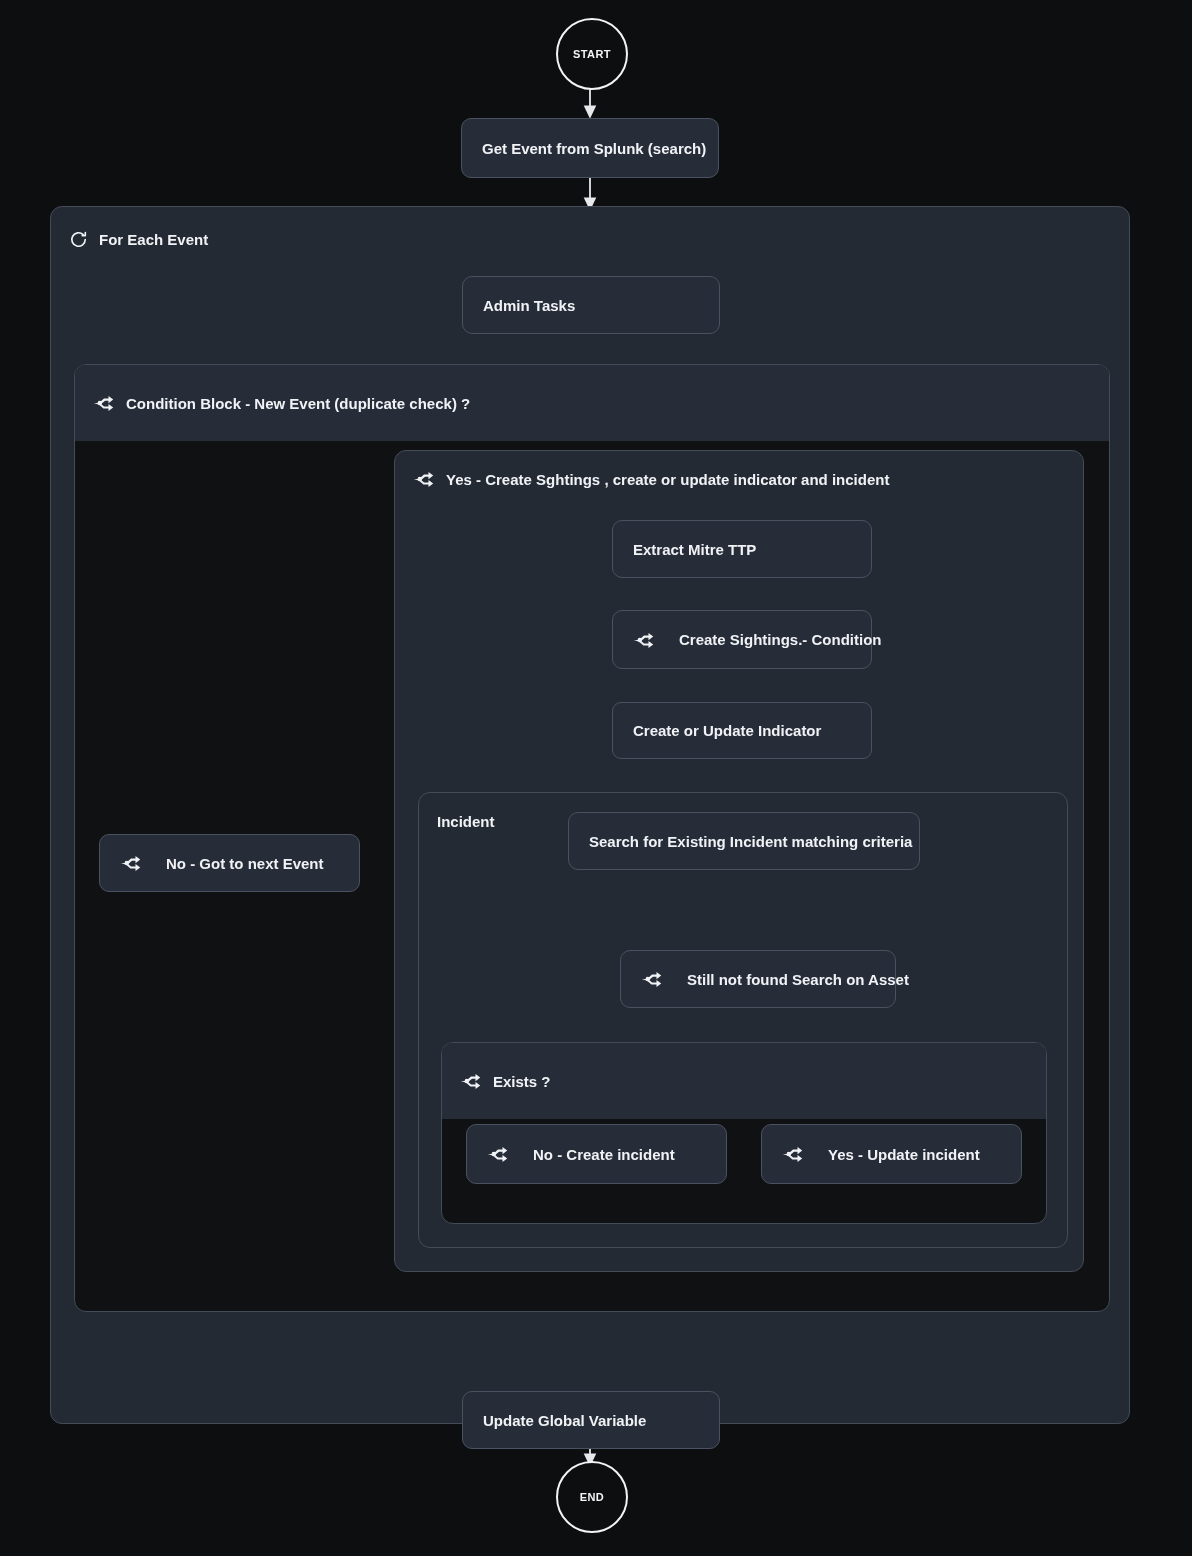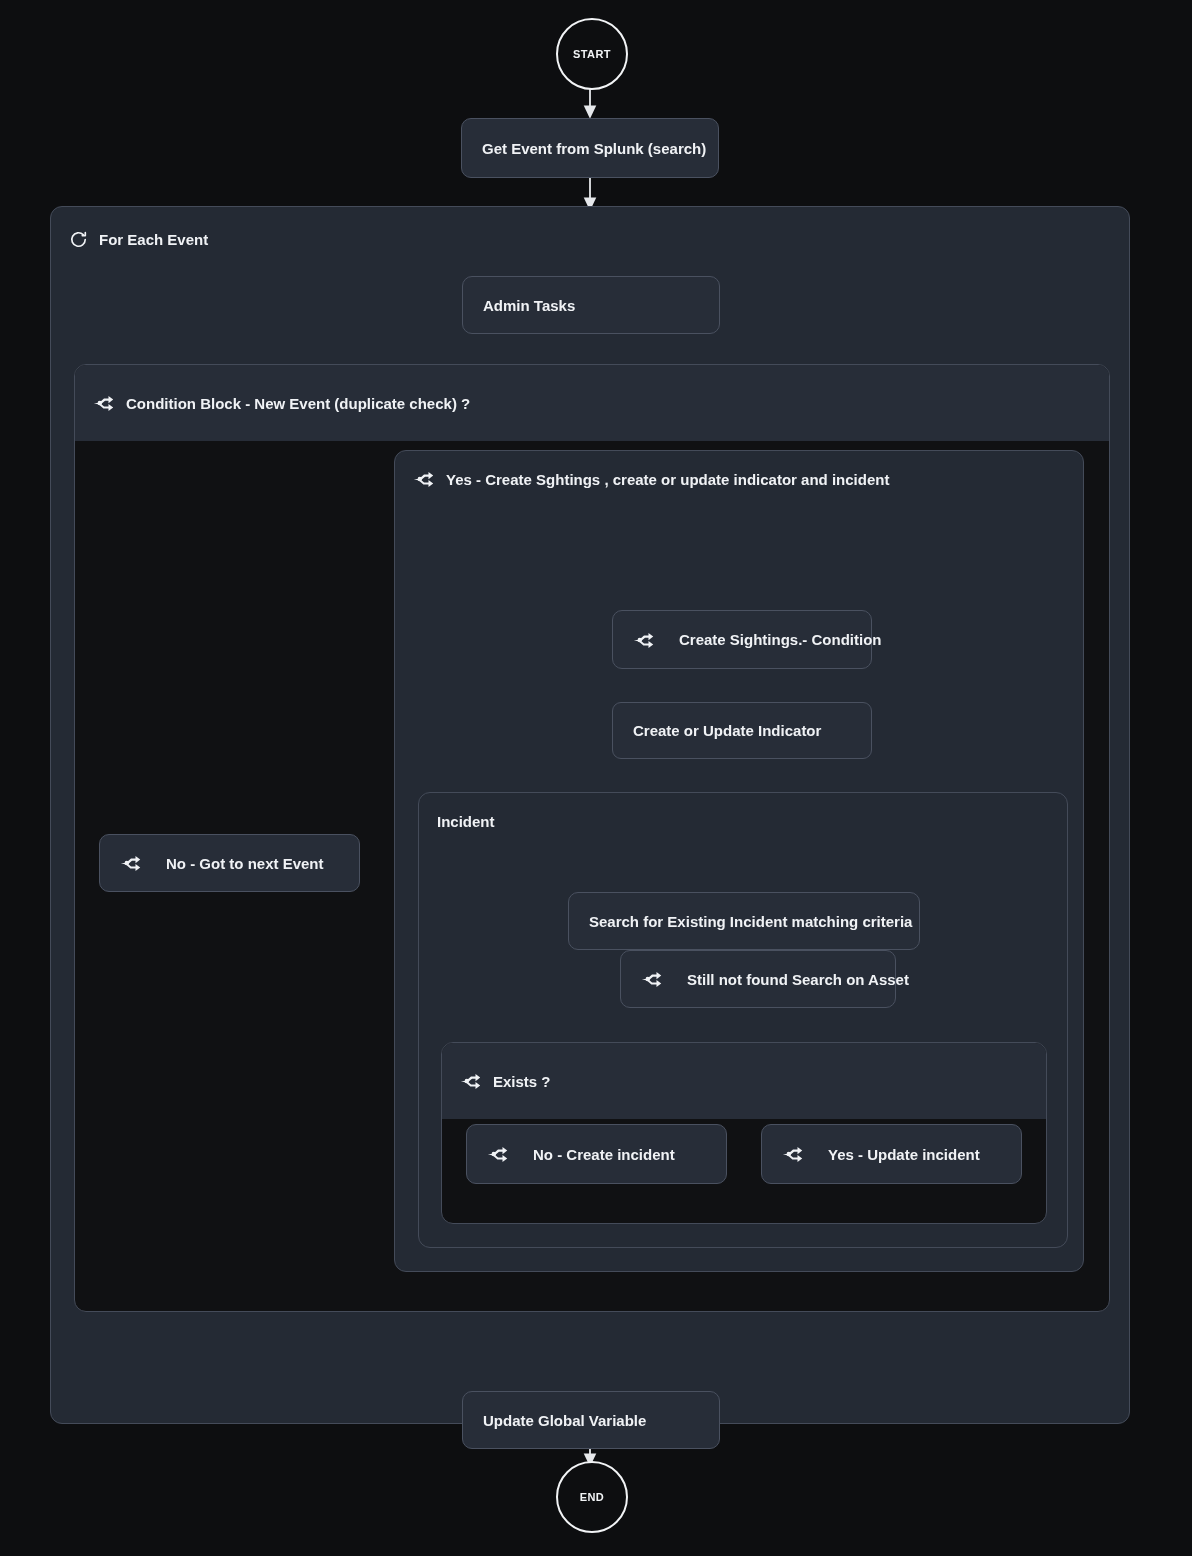--- a/index.html
+++ b/index.html
@@ -160,20 +160,23 @@
         <svg width="22" height="18" viewBox="0 0 26 20" fill="#f0f2f5">
           <path d="M1,10 h6 l6,-5.2 h5.3 v-3 l5.6,4.2 l-5.6,4.2 v-3 h-4.1 l-5.6,4.8 h-1.3"></path>
           <path d="M8.2,10 l4.9,4.2 h5.2 v-3 l5.6,4.2 l-5.6,4.2 v-3 h-6 l-5.1,-4.4 z"></path>
           <circle cx="8" cy="10" r="2.6"></circle>
         </svg>
       </span>
       <span>Yes - Create Sghtings , create or update indicator and incident</span>
     </div>
   </div>
 
+  <div class="node" style="left:612px;top:520px;width:260px;height:58px;">
+    <span>Extract Mitre TTP</span>
+  </div>
 
   <div class="node cond" style="left:612px;top:610px;width:260px;height:59px;">
     <span class="icn">
       <svg width="22" height="18" viewBox="0 0 26 20" fill="#f0f2f5">
         <path d="M1,10 h6 l6,-5.2 h5.3 v-3 l5.6,4.2 l-5.6,4.2 v-3 h-4.1 l-5.6,4.8 h-1.3"></path>
         <path d="M8.2,10 l4.9,4.2 h5.2 v-3 l5.6,4.2 l-5.6,4.2 v-3 h-6 l-5.1,-4.4 z"></path>
         <circle cx="8" cy="10" r="2.6"></circle>
       </svg>
     </span>
     <span>Create Sightings.- Condition</span>
@@ -182,21 +185,21 @@
   <div class="node" style="left:612px;top:702px;width:260px;height:57px;border-radius:9px;">
     <span>Create or Update Indicator</span>
   </div>
 
   <div class="group plain" style="left:418px;top:792px;width:650px;height:456px;">
     <div class="group-head">
       <span>Incident</span>
     </div>
   </div>
 
-  <div class="node" style="left:568px;top:892px;width:352px;height:58px;">
+  <div class="node" style="left:568px;top:812px;width:352px;height:58px;">
     <span>Search for Existing Incident matching criteria</span>
   </div>
 
   <div class="node cond" style="left:620px;top:950px;width:276px;height:58px;">
     <span class="icn">
       <svg width="22" height="18" viewBox="0 0 26 20" fill="#f0f2f5">
         <path d="M1,10 h6 l6,-5.2 h5.3 v-3 l5.6,4.2 l-5.6,4.2 v-3 h-4.1 l-5.6,4.8 h-1.3"></path>
         <path d="M8.2,10 l4.9,4.2 h5.2 v-3 l5.6,4.2 l-5.6,4.2 v-3 h-6 l-5.1,-4.4 z"></path>
         <circle cx="8" cy="10" r="2.6"></circle>
       </svg>

